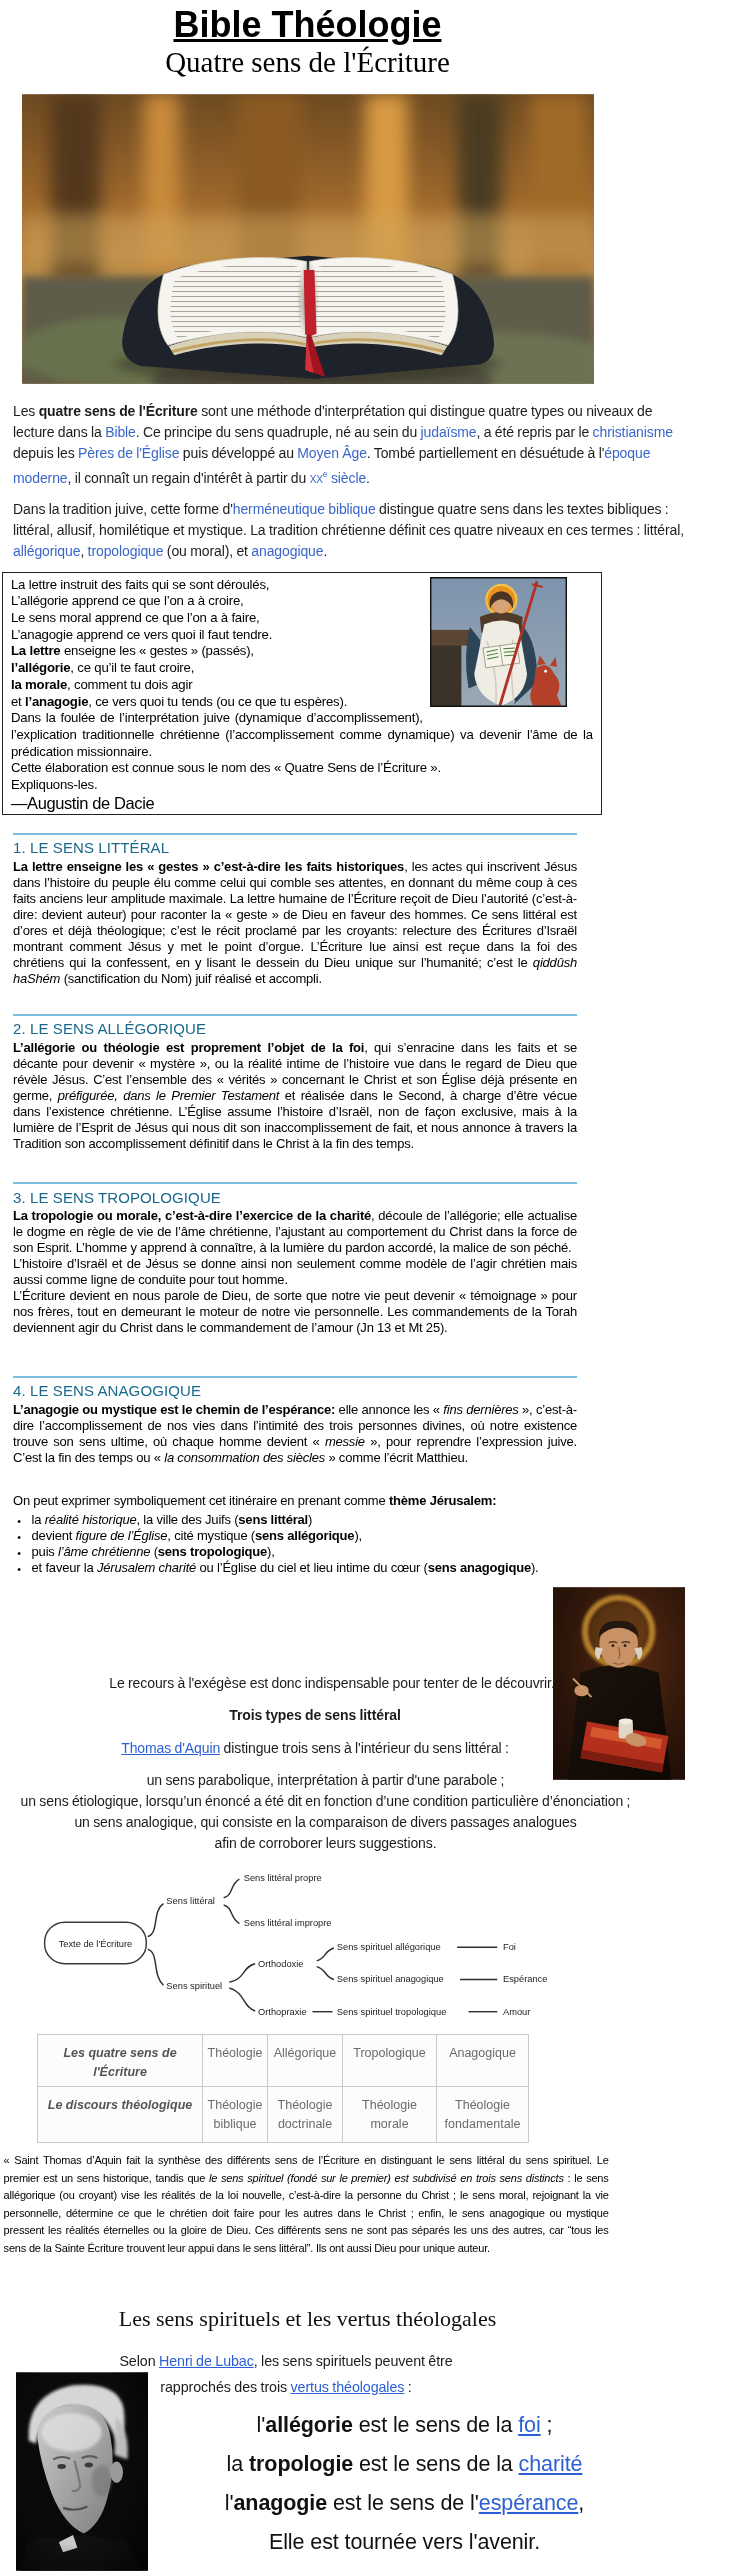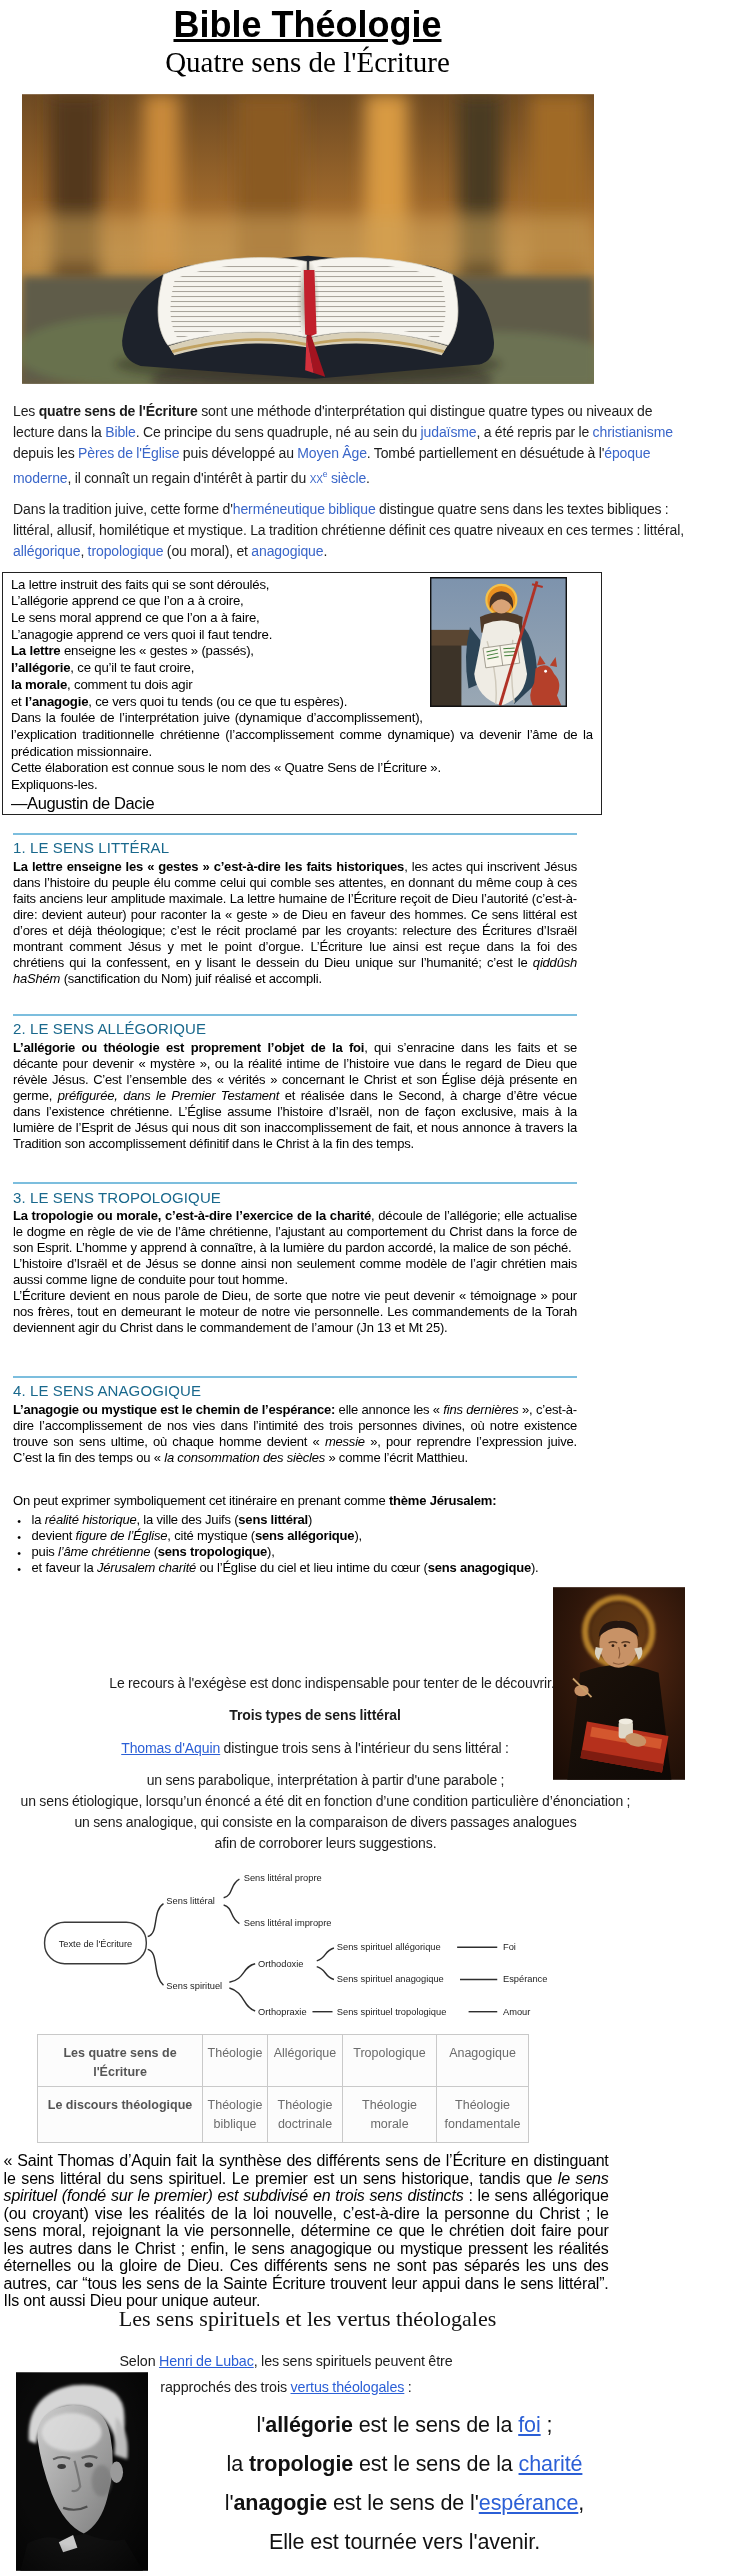--- a/index.html
+++ b/index.html
@@ -17,35 +17,35 @@
   .quote-box .fig{float:right;margin:0.7px 26px 2.9px 7.2px;}
   .attribution{font-size:16.5px;margin-top:1.4px;letter-spacing:-0.4px;}
   .sec-hr{height:2.1px;background:#7cbede;}
   .sec-h{font-size:15px;color:#19688c;letter-spacing:0.1px;}
   .sec-body{font-size:13px;line-height:16px;width:564px;}
   .bullets{list-style:none;margin:0;padding:0 0 0 18.6px;font-size:13px;line-height:16px;}
   .bullets li{position:relative;margin:0;}
   .bullets li::before{content:"\2022";position:absolute;left:-14.3px;top:0.7px;font-size:10.7px;}
   .mid-line{font-size:14px;}
   .sense-lines{font-size:14px;line-height:21px;}
-  .quote-syn{font-size:16px;line-height:17.5px;}
+  .quote-syn{font-size:11px;line-height:17.5px;}
   .serif-h{font-family:"Liberation Serif",serif;font-size:22px;color:#111;}
   .lubac-intro{font-size:14.3px;}
   .big-lines{font-size:21.5px;line-height:39px;color:#111;letter-spacing:-0.1px;}
   .seg-p{}
   .seg-b{font-weight:bold;}
   .seg-i{font-style:italic;}
   a.seg-link,a.seg-linksc,a.seg-linksup{color:#3a66c9;text-decoration:none;cursor:pointer;}
   a.seg-linksc{font-variant:small-caps;}
   a.seg-linksup{vertical-align:super;font-size:0.62em;}
   a.seg-linku{color:#2b5fd6;text-decoration:underline;cursor:pointer;}
   table.senses{border-collapse:collapse;background:#fcfcfc;width:491px;table-layout:fixed;}
   table.senses td{border:0.7px solid #c9c9c9;color:#6b6b6b;font-size:12.5px;text-align:center;
                   vertical-align:top;padding-top:9.3px;line-height:18.6px;}
-  table.senses td.lbl{font-weight:bold;color:#555;}
+  table.senses td.lbl{font-weight:bold;color:#555;font-style:italic;}
   .diagram text{font-size:13px;fill:#222;font-family:"Liberation Sans",sans-serif;}
   .diagram .rootlabel{font-size:13px;}
 </style>
 </head>
 <body>
 
 <div class="page">
 
   <div class="abs center" style="left:0;top:4.3px;width:615px;">
     <h1 class="title">Bible Théologie</h1>

